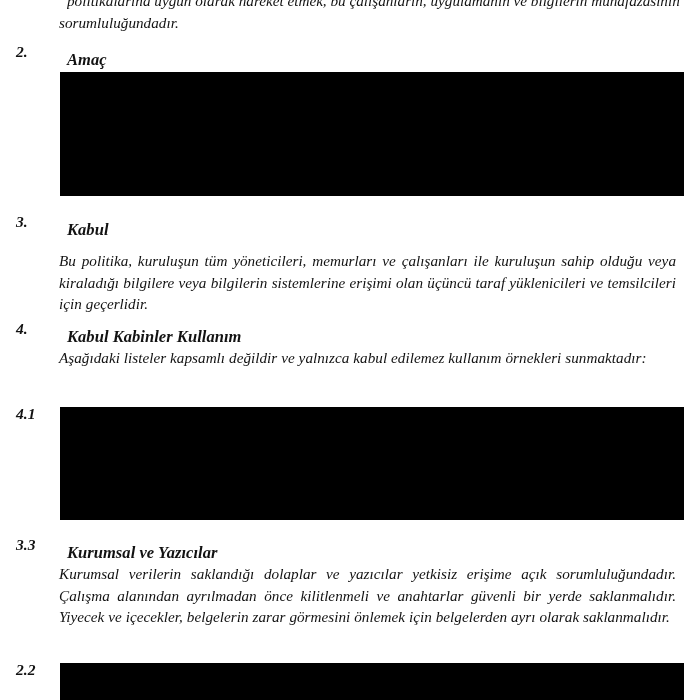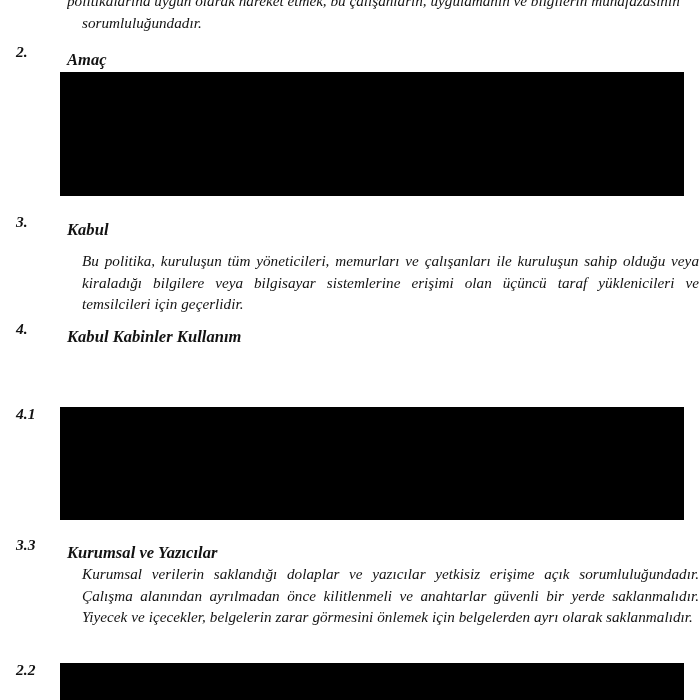--- a/index.html
+++ b/index.html
@@ -43,21 +43,21 @@
     position: absolute;
     left: 67px;
     top: 8px;
     font-weight: bold;
     font-size: 16.5px;
     line-height: 21px;
     letter-spacing: 0.05px;
   }
   .para {
     position: absolute;
-    left: 82px;
+    left: 59px;
     width: 617px;
     font-size: 15.2px;
     line-height: 21.5px;
     text-align: justify;
     text-justify: inter-word;
     letter-spacing: 0.02px;
     word-spacing: 0.1px;
   }
   .para.noj {
     text-align: left;
@@ -96,26 +96,27 @@
   <div class="doc-row" style="top:41px;">
     <div class="num">2.</div>
     <div class="heading">Amaç</div>
   </div>
   <div class="redaction" style="top:72px; left:60px; width:624px; height:124px;"></div>
 
   <div class="doc-row" style="top:211px;">
     <div class="num">3.</div>
     <div class="heading">Kabul</div>
   </div>
-  <div class="para" style="top:250px;">Bu politika, kuruluşun tüm yöneticileri, memurları ve çalışanları ile kuruluşun sahip olduğu veya kiraladığı bilgilere veya bilgisayar sistemlerine erişimi olan üçüncü taraf yüklenicileri ve temsilcileri için geçerlidir.</div>
+  <div class="para" style="top:250px;">Bu politika, kuruluşun tüm yöneticileri, memurları ve çalışanları ile kuruluşun sahip olduğu veya kiraladığı bilgilere veya bilgilerin sistemlerine erişimi olan üçüncü taraf yüklenicileri ve temsilcileri için geçerlidir.</div>
 
   <div class="doc-row" style="top:318px;">
     <div class="num">4.</div>
     <div class="heading">Kabul Kabinler Kullanım</div>
   </div>
+  <div class="para" style="top:347px;">Aşağıdaki listeler kapsamlı değildir ve yalnızca kabul edilemez kullanım örnekleri sunmaktadır:</div>
 
   <div class="doc-row" style="top:403px;">
     <div class="num">4.1</div>
   </div>
   <div class="redaction" style="top:407px; left:60px; width:624px; height:113px;"></div>
 
   <div class="doc-row" style="top:534px;">
     <div class="num">3.3</div>
     <div class="heading">Kurumsal ve Yazıcılar</div>
   </div>

